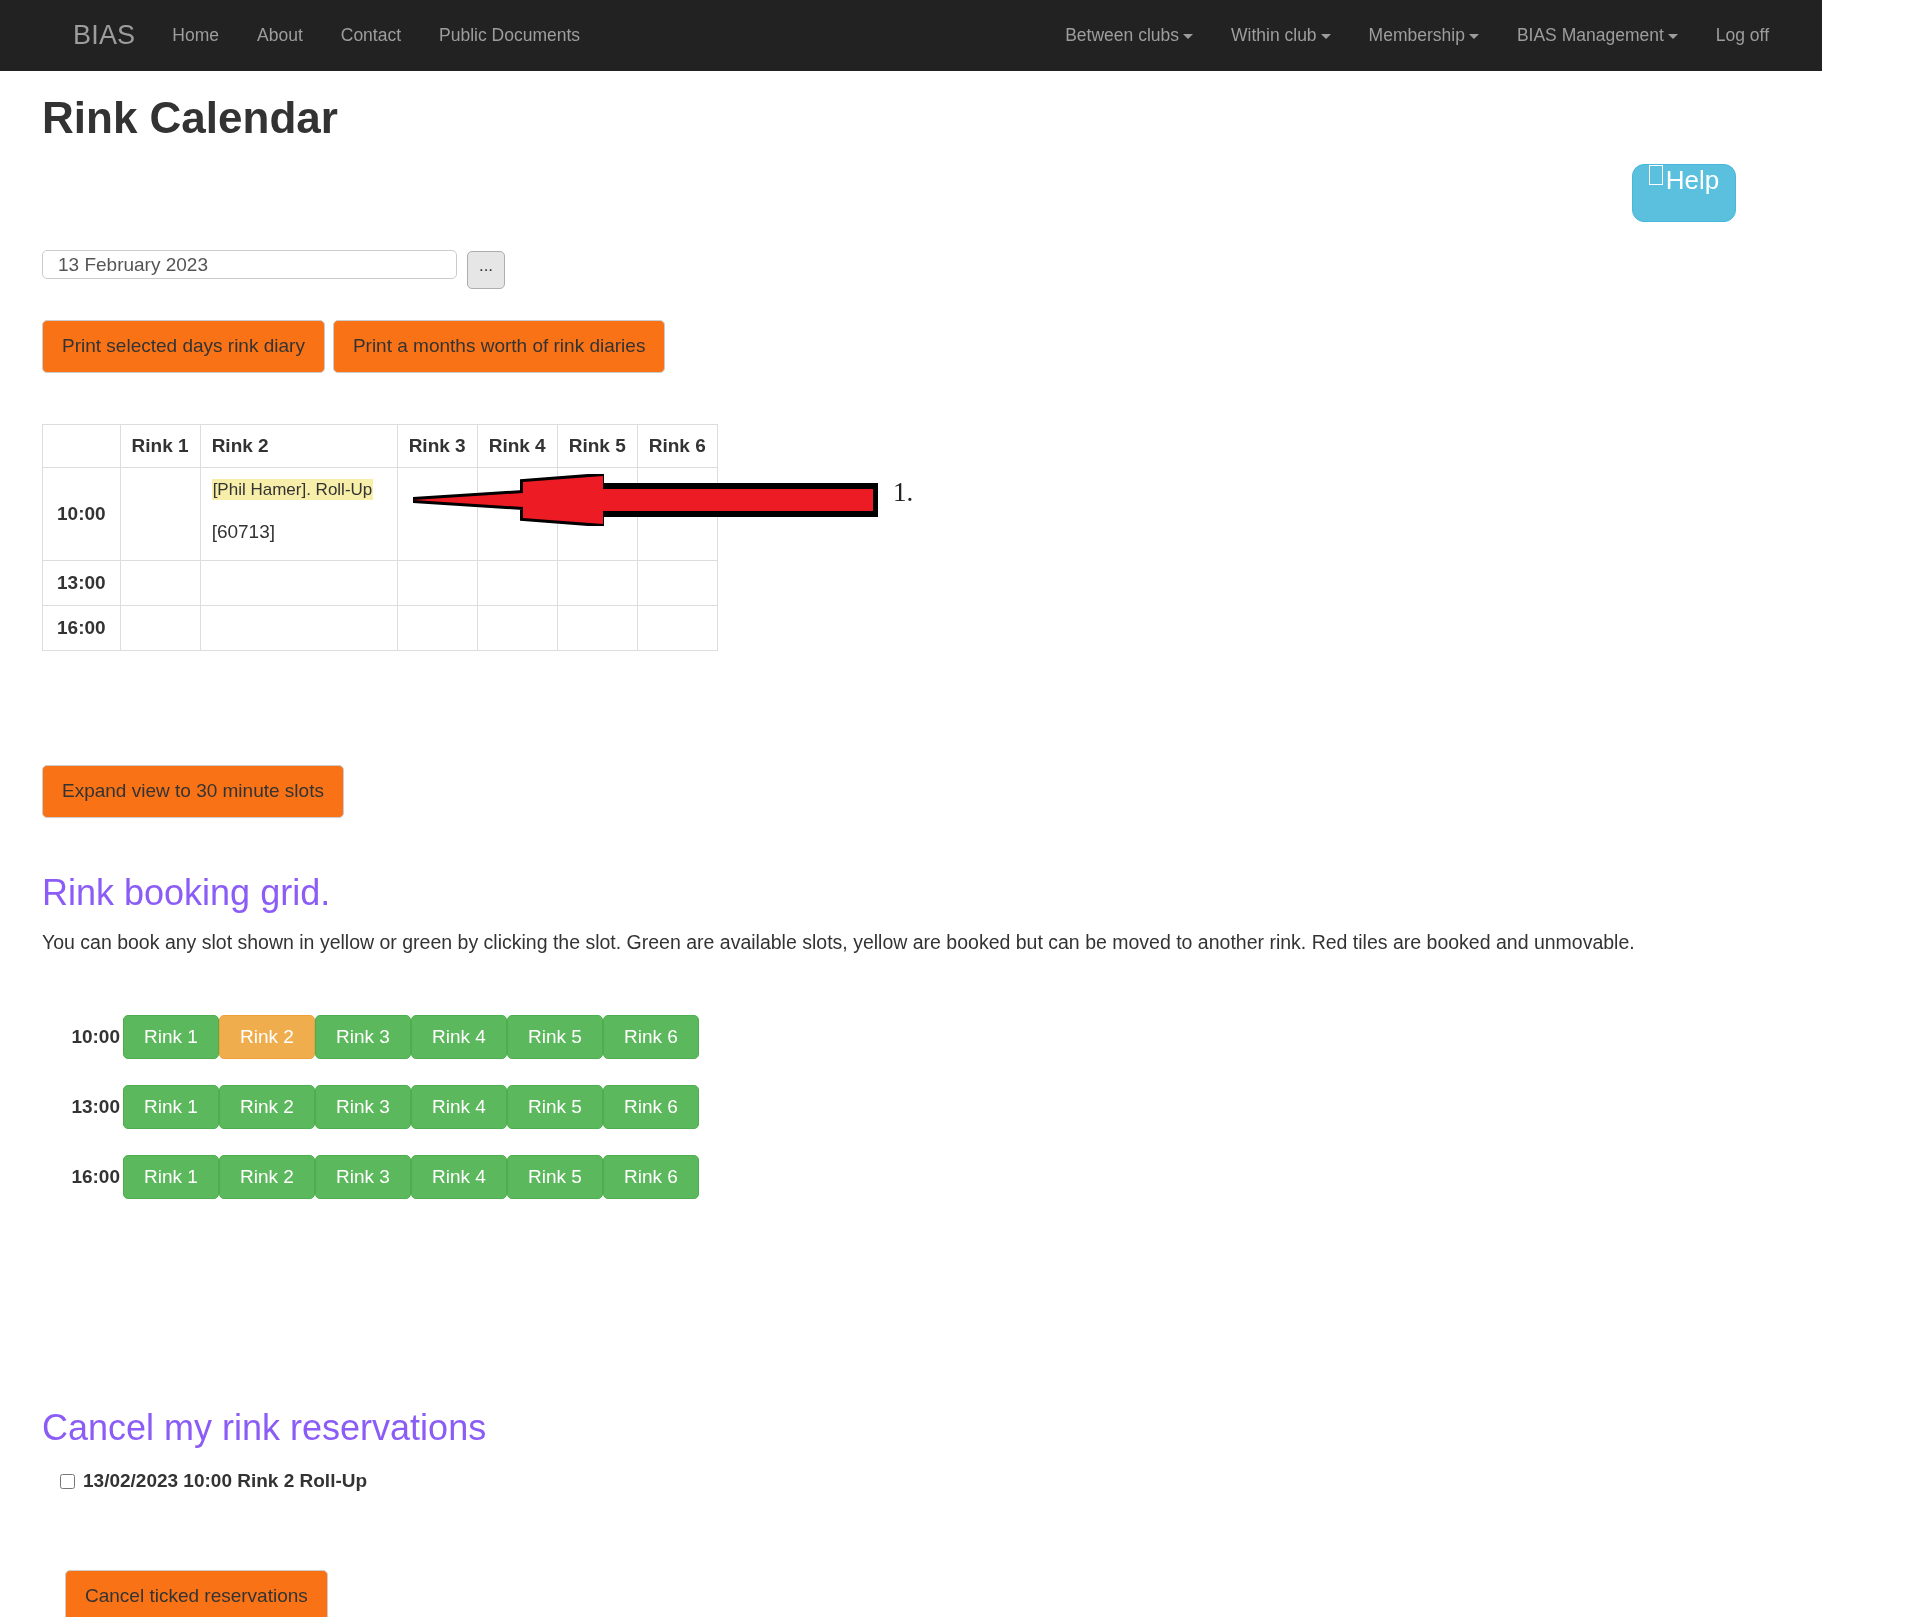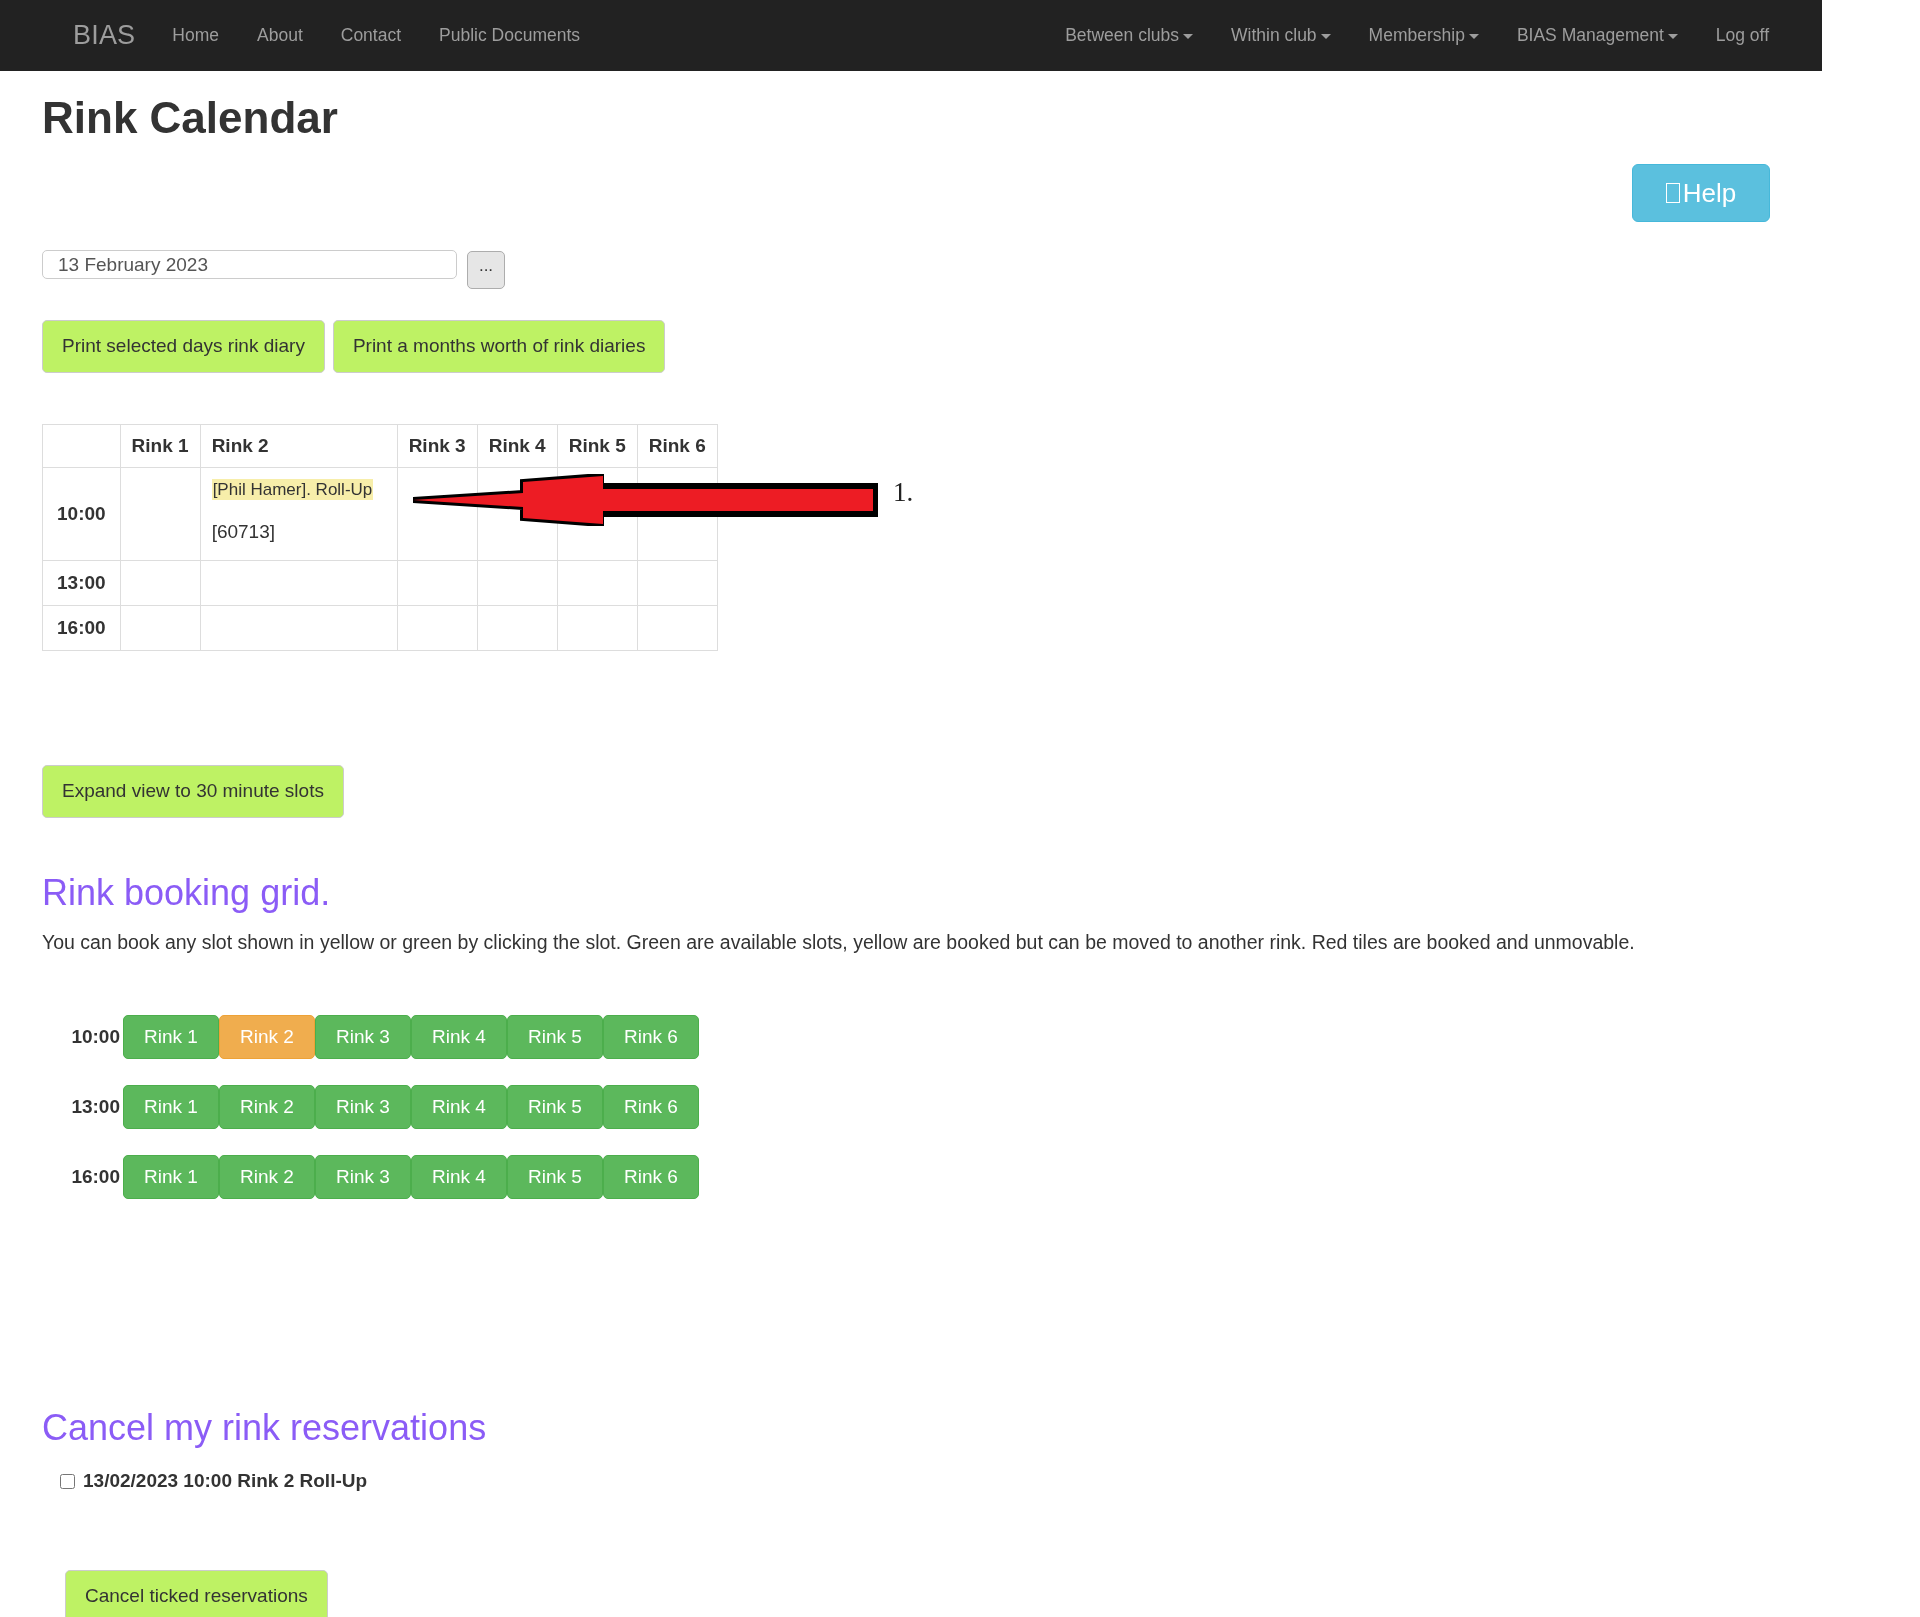--- a/index.html
+++ b/index.html
@@ -80,30 +80,30 @@
     font-weight: 700;
     color: #333333;
     line-height: 1.1;
   }
 
   
   .help-btn {
     position: absolute;
     top: 164px;
     left: 1632px;
-    width: 138px;
+    width: 104px;
     height: 58px;
     background: #5bc0de;
     border: 1px solid #46b8da;
-    border-radius: 6px;
+    border-radius: 12px;
     color: #ffffff;
     font-size: 26px;
     font-family: "Liberation Sans", sans-serif;
     display: flex;
-    align-items: center;
+    align-items: flex-start;
     justify-content: center;
     cursor: pointer;
     padding: 0;
   }
   .missing-glyph {
     display: inline-block;
     width: 14px;
     height: 20px;
     border: 1.5px solid #ffffff;
     margin-right: 3px;
@@ -148,21 +148,21 @@
   }
 
   
   .print-row {
     position: absolute;
     top: 320px;
     left: 42px;
     display: flex;
   }
   .btn-default {
-    background: #bef264;
+    background: #f97316;
     border: 1px solid #cccccc;
     border-radius: 5px;
     color: #333333;
     font-size: 19px;
     font-family: "Liberation Sans", sans-serif;
     padding: 12px 19px;
     cursor: pointer;
     white-space: nowrap;
     line-height: 1.4;
   }

